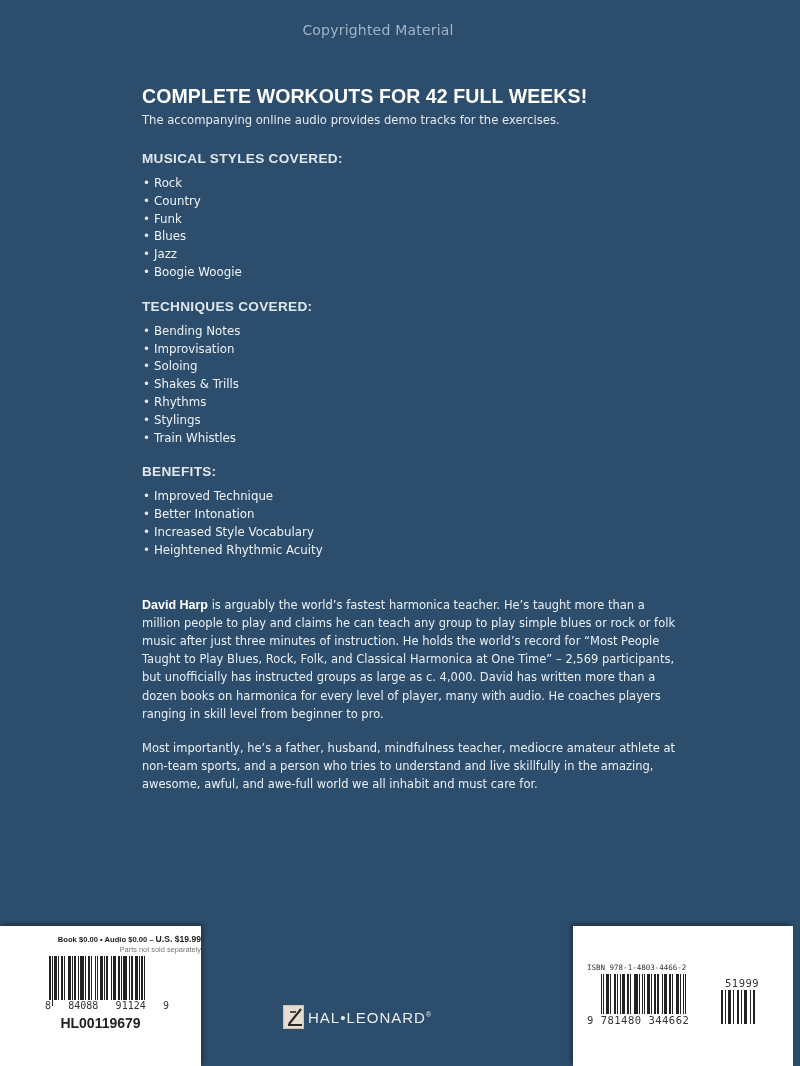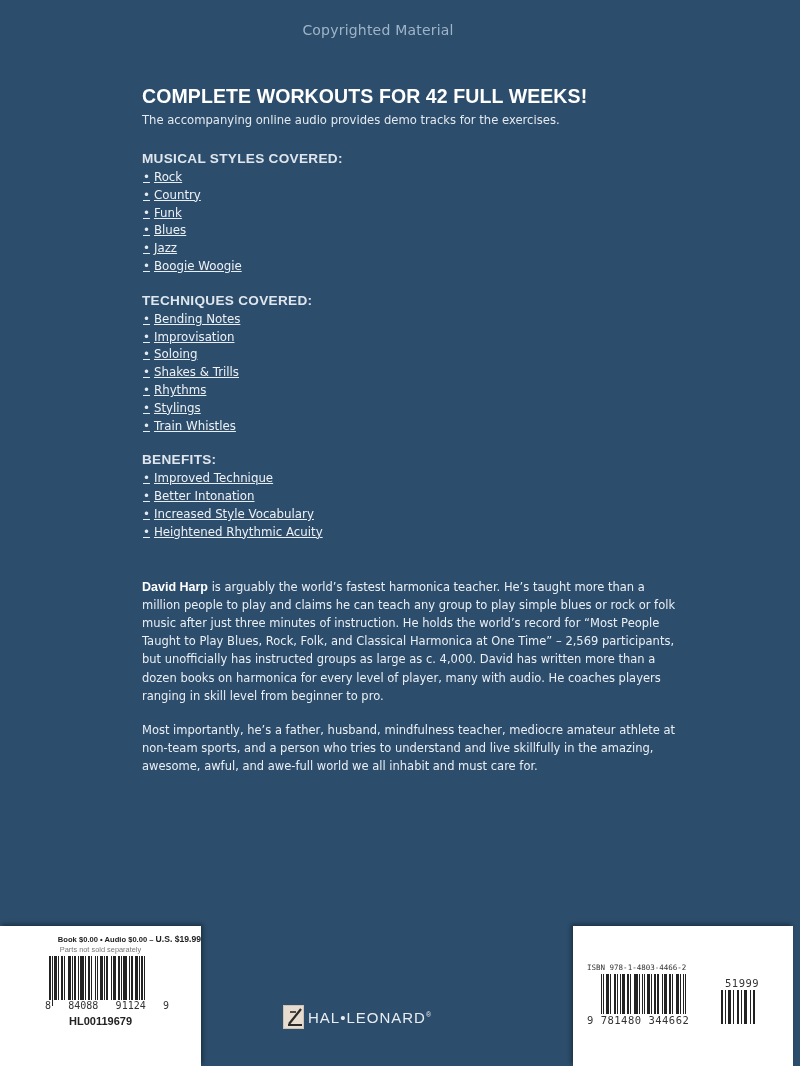--- a/index.html
+++ b/index.html
@@ -21,53 +21,53 @@
       line-height: 24px;
     }
     .subline { font-size: 11.6px; color: #e4eaf0; margin-top: 4px; line-height: 16px; }
     .section { margin-top: 16px; }
     .section.first { margin-top: 22px; }
     .section-title {
       font-family: "Liberation Sans", sans-serif;
       font-weight: bold; font-size: 13.6px; color: #dfe6ed; letter-spacing: 0.3px;
       line-height: 17px;
     }
-    .list { list-style: none; margin-top: 2px; text-decoration: underline; }
+    .list { list-style: none; margin-top: 8px; }
     .list li { font-size: 11.8px; line-height: 17.8px; color: #eef2f6; padding-left: 1px; }
     .list li::before { content: "\2022"; margin-right: 4px; color: #e4eaf0; }
     .bio { margin-top: 36px; }
     .bio p { font-size: 11.5px; line-height: 18.2px; color: #eaeff4; }
     .bio p + p { margin-top: 16px; }
     .bio .name { font-family: "Liberation Sans", sans-serif; font-weight: bold; font-size: 12.5px; color: #ffffff; }
 
     .box-left {
       position: absolute; left: 0; top: 926px; width: 201px; height: 140px;
       background: #ffffff; box-shadow: 2px -2px 4px rgba(0,0,0,0.35);
     }
     .price-line {
       position: absolute; top: 8px; left: 0; width: 201px; text-align: right;
       font-size: 7.6px; color: #222; font-weight: bold; font-family: "Liberation Sans", sans-serif;
     }
     .price-line .price { font-size: 8.6px; }
     .parts-line {
-      position: absolute; top: 19px; left: 0; width: 201px; text-align: center;
+      position: absolute; top: 19px; left: 0; width: 201px; text-align: right;
       font-size: 7.4px; color: #777; font-family: "Liberation Sans", sans-serif;
     }
     .upc-bars { position: absolute; left: 49px; top: 30px; width: 112px; height: 50px; display: flex; align-items: flex-start; }
     .bar { background: #222; height: 44px; margin-right: 1px; }
     .bar.long { height: 50px; }
     .upc-digits {
       position: absolute; top: 74px; left: 44px; width: 126px;
       font-family: "DejaVu Sans Mono", monospace; font-size: 10px; color: #333;
       display: flex; justify-content: space-between;
     }
     .upc-digits span { background: #fff; padding: 0 1px; }
     .hl-code {
       position: absolute; top: 89px; left: 0; width: 201px; text-align: center;
-      font-family: "Liberation Sans", sans-serif; font-size: 11px; font-weight: bold; color: #222;
+      font-family: "Liberation Sans", sans-serif; font-size: 14px; font-weight: bold; color: #222;
     }
 
     .box-right {
       position: absolute; left: 573px; top: 926px; width: 220px; height: 140px;
       background: #ffffff; box-shadow: -2px -2px 4px rgba(0,0,0,0.35);
     }
     .isbn-label {
       position: absolute; top: 37px; left: 14px;
       font-family: "DejaVu Sans Mono", monospace; font-size: 7.5px; color: #333;
     }

